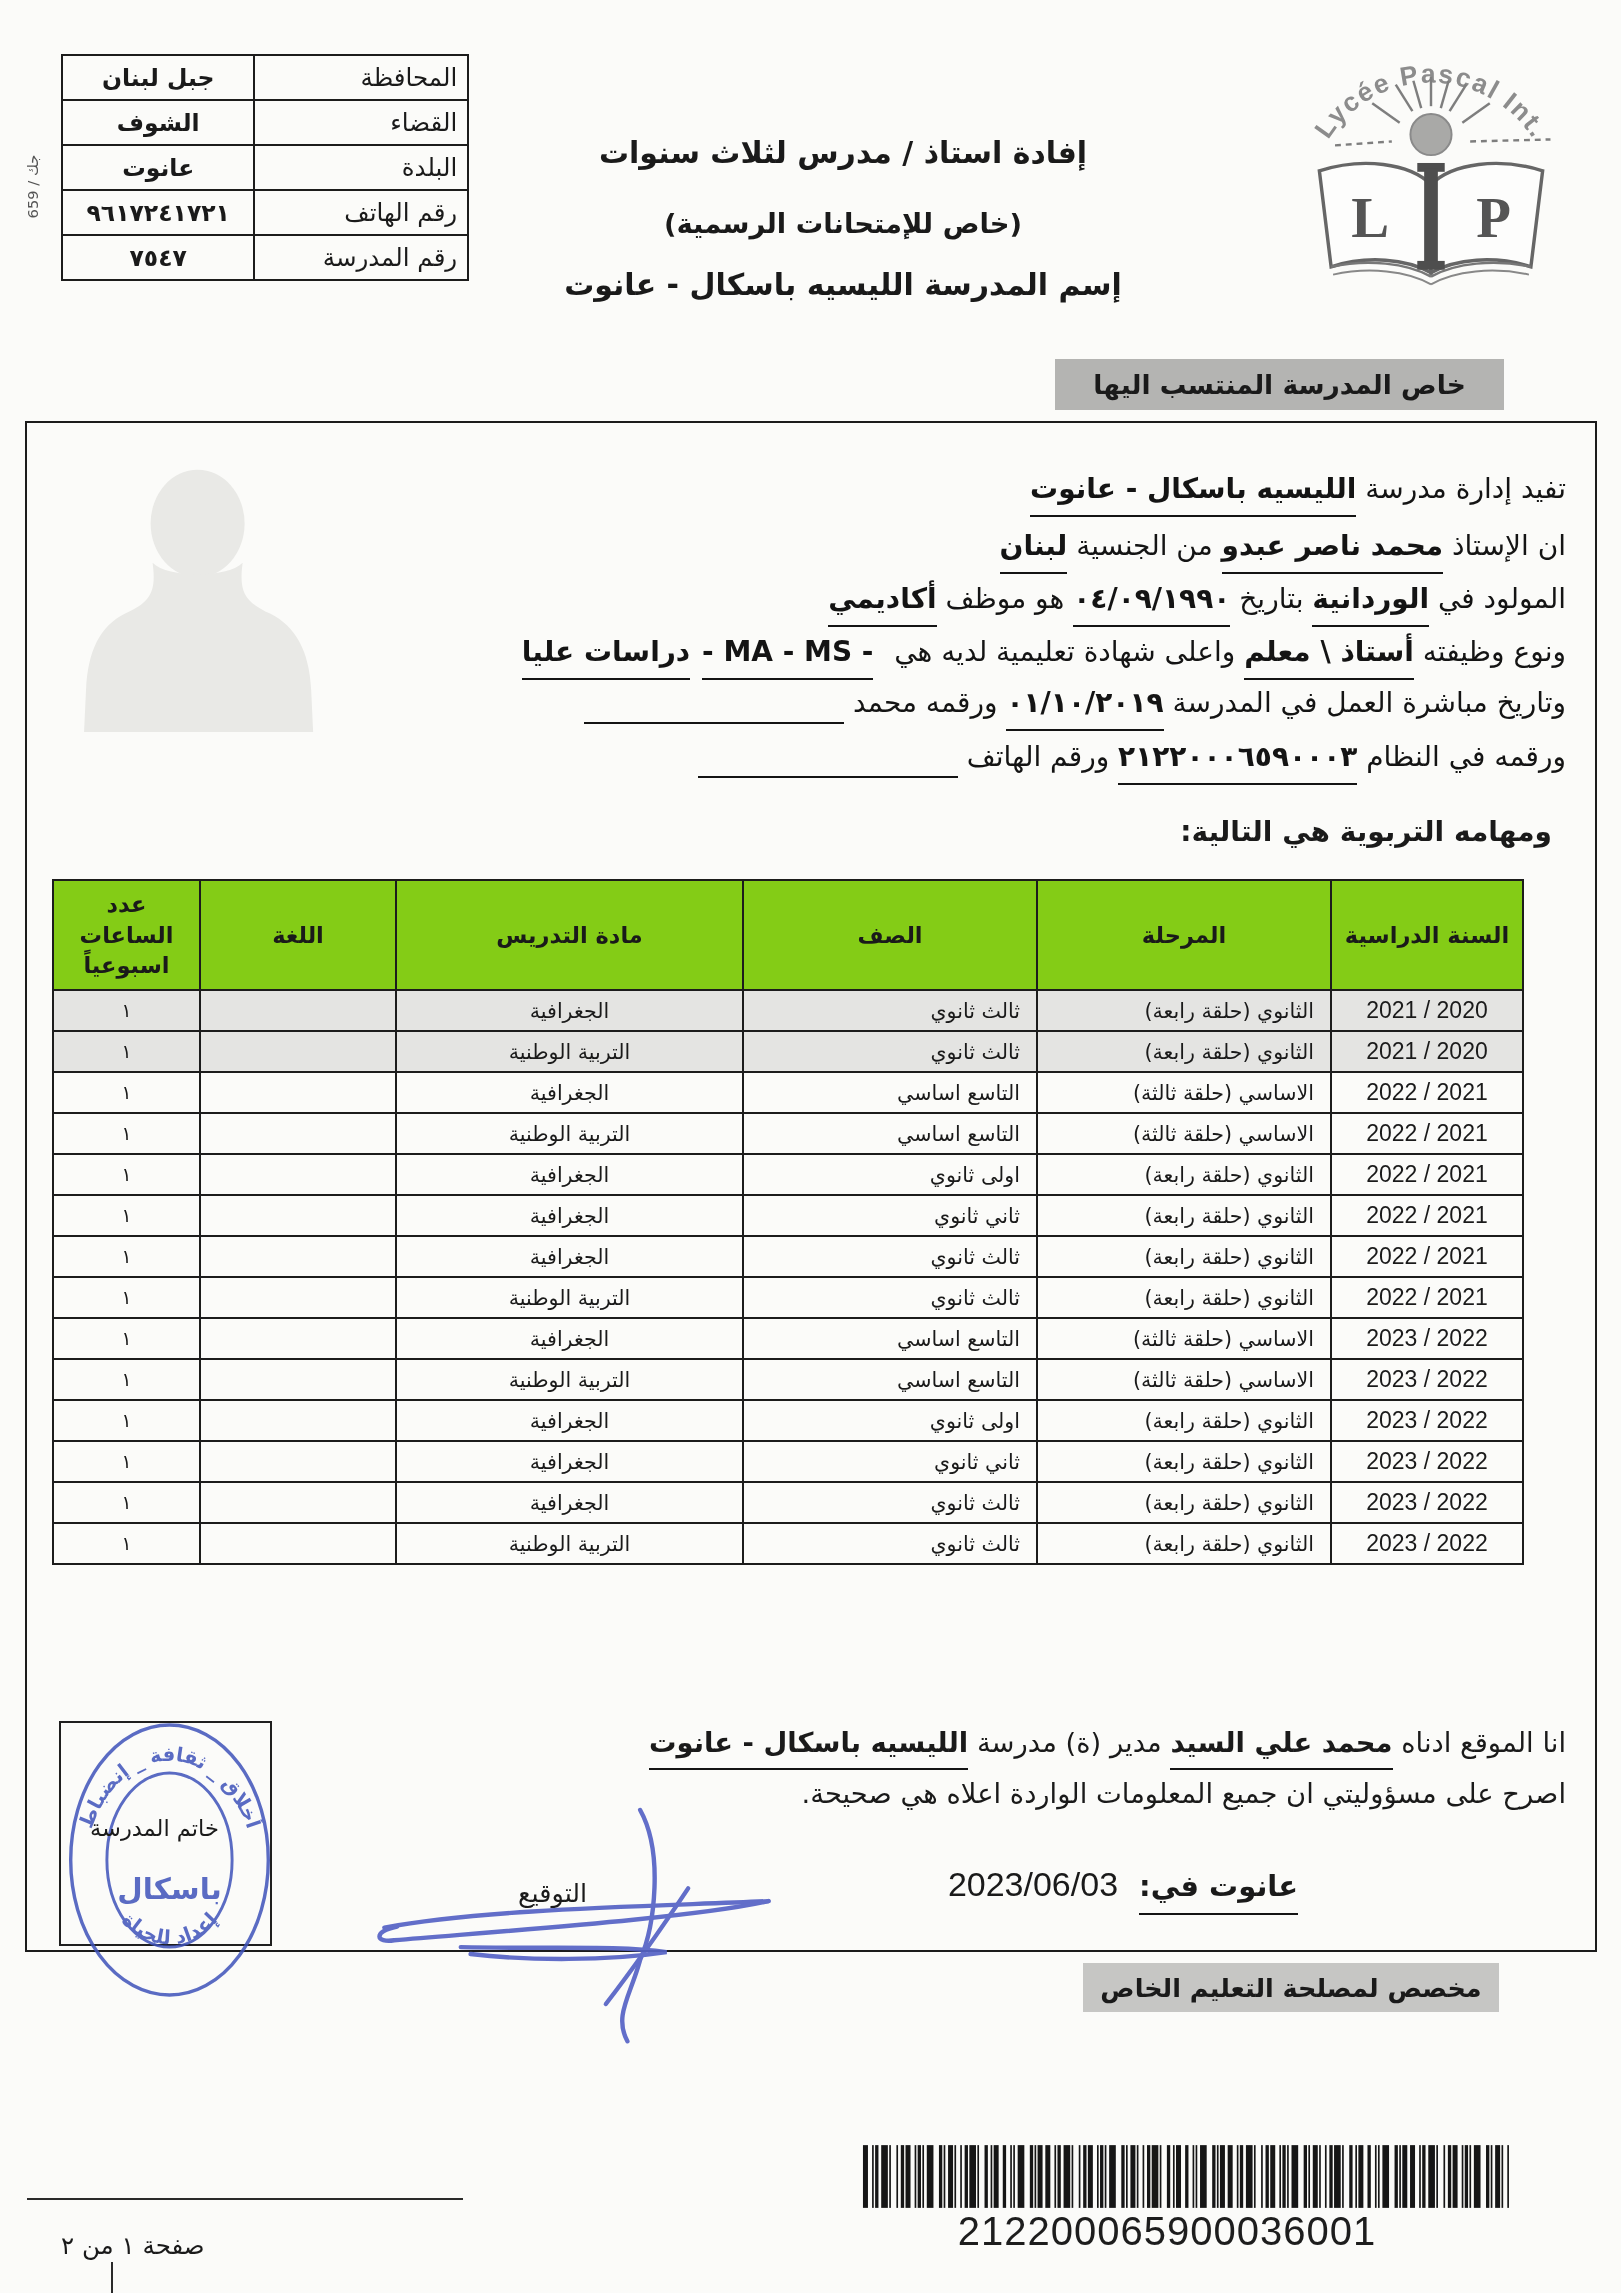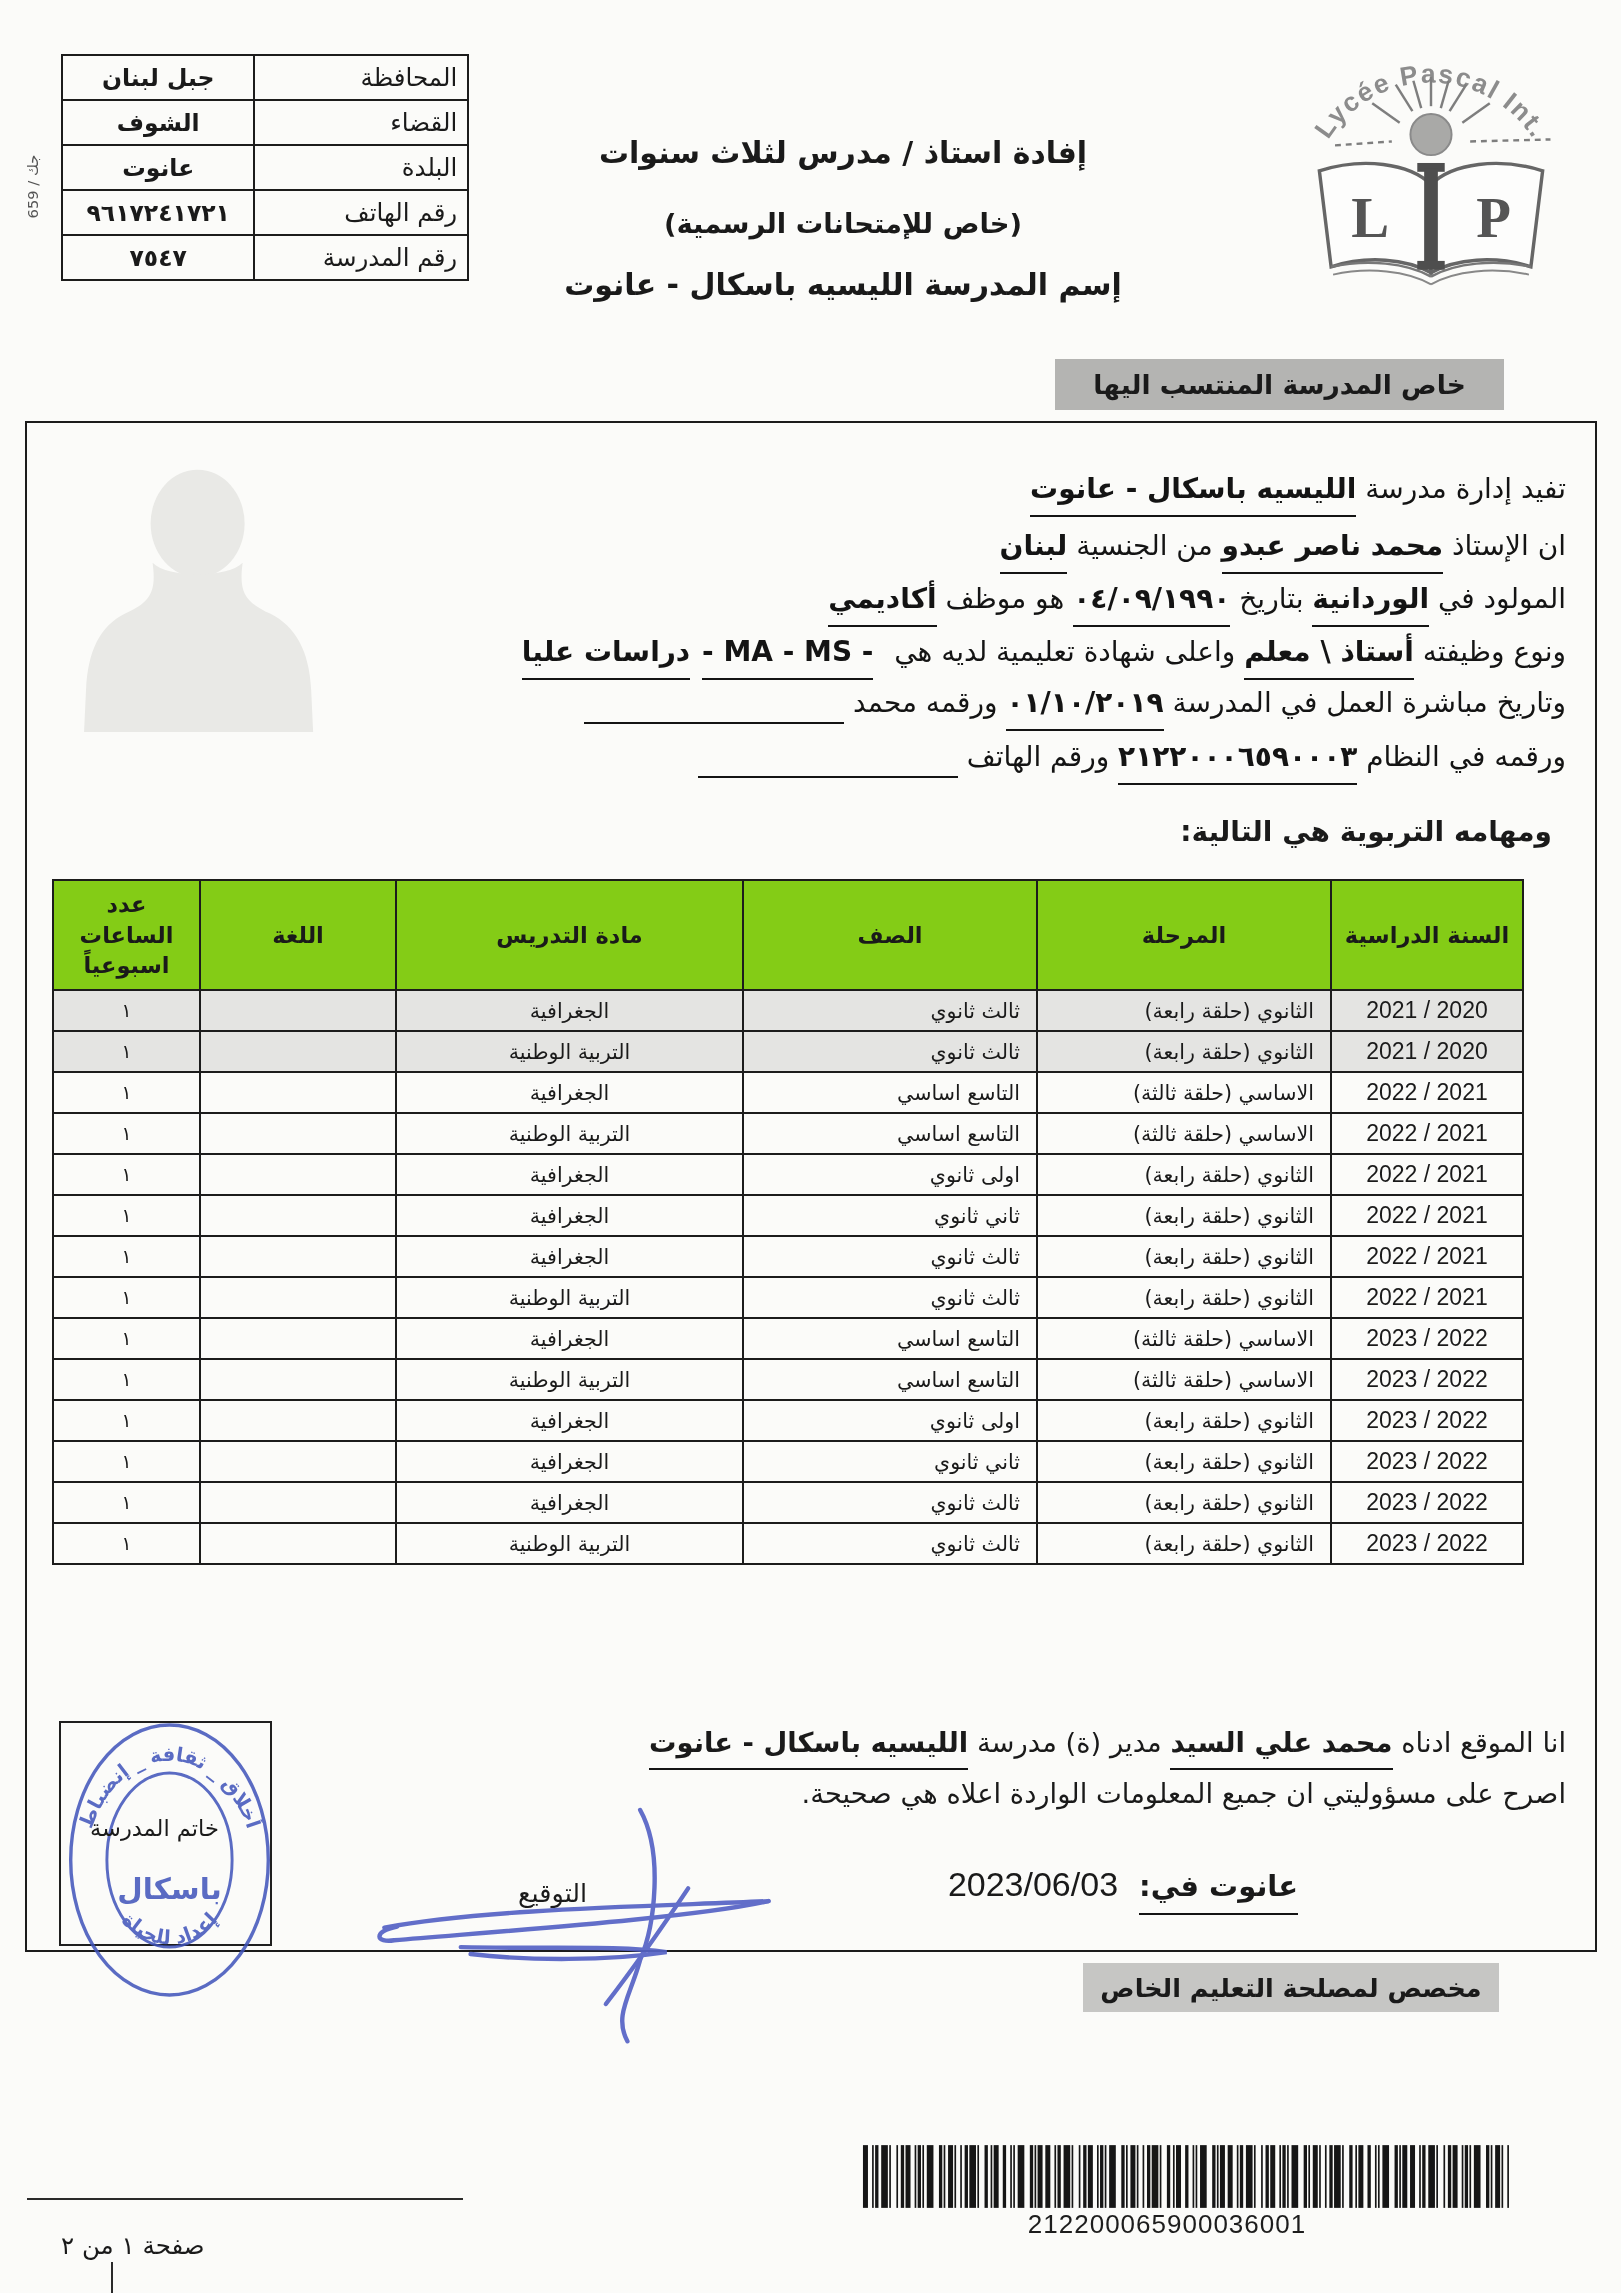--- a/index.html
+++ b/index.html
@@ -44,21 +44,21 @@
   .duties td.c5{font-size:18.6px;text-align:center;}
 
   .decl-line{right:55px;direction:rtl;text-align:right;white-space:nowrap;font-size:27.4px;}
   .date-line{right:323px;top:1865px;direction:rtl;white-space:nowrap;font-size:29px;}
   .date-line .dv{font-family:"Liberation Sans",sans-serif;font-size:34px;font-weight:500;}
 
   .stamp-box{left:59px;top:1721px;width:209px;height:221px;border:2.5px solid #1f1f1f;}
   .stamp-label{left:90px;top:1815px;font-size:22.5px;direction:rtl;z-index:3;}
   .sig-label{left:518px;top:1878px;font-size:25.5px;direction:rtl;}
 
-  .barcode-num{left:863px;top:2209px;width:608px;text-align:center;font-family:"Liberation Sans",sans-serif;font-size:26px;color:#1d1d1d;letter-spacing:1px;}
+  .barcode-num{left:863px;top:2209px;width:608px;text-align:center;font-family:"Liberation Sans",sans-serif;font-size:40px;color:#1d1d1d;letter-spacing:1px;}
   .footer-line{left:27.4px;top:2198px;width:436px;border-top:2.5px solid #2a2a2a;height:0;}
   .page-footer{left:61px;top:2231px;font-size:24.5px;direction:rtl;}
   .corner-tick{left:111px;top:2262px;height:31px;border-left:2.5px solid #2a2a2a;width:0;}
 </style>
 </head>
 <body>
 
 <div class="page">
 
   <div class="abs margin-note">جك / 659</div>

